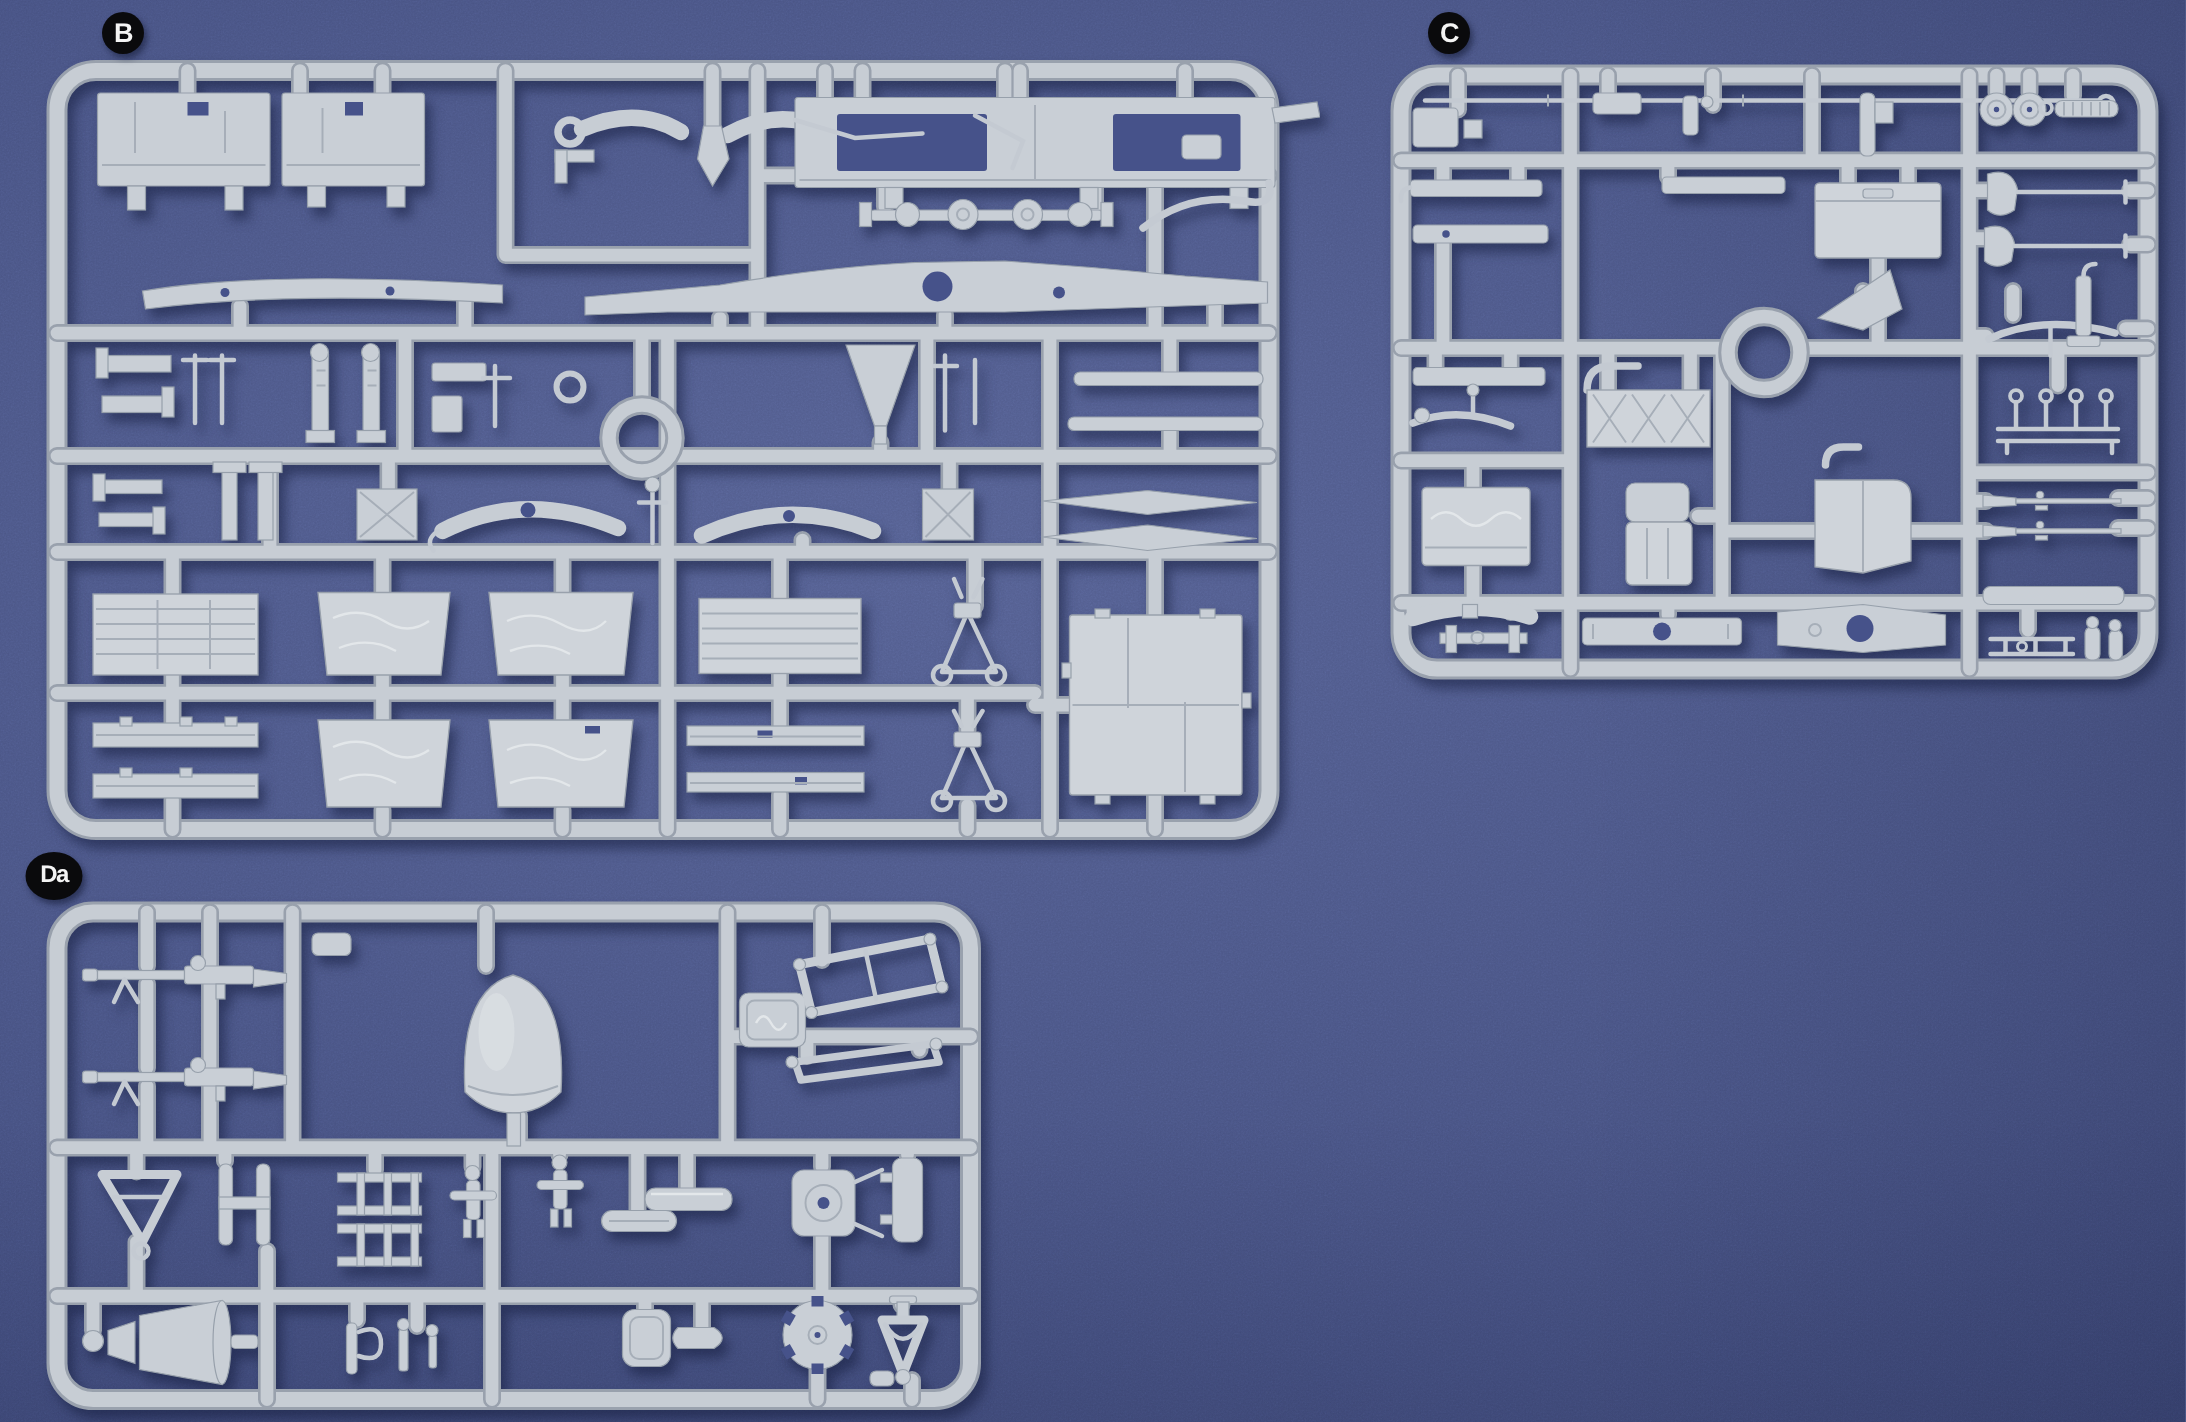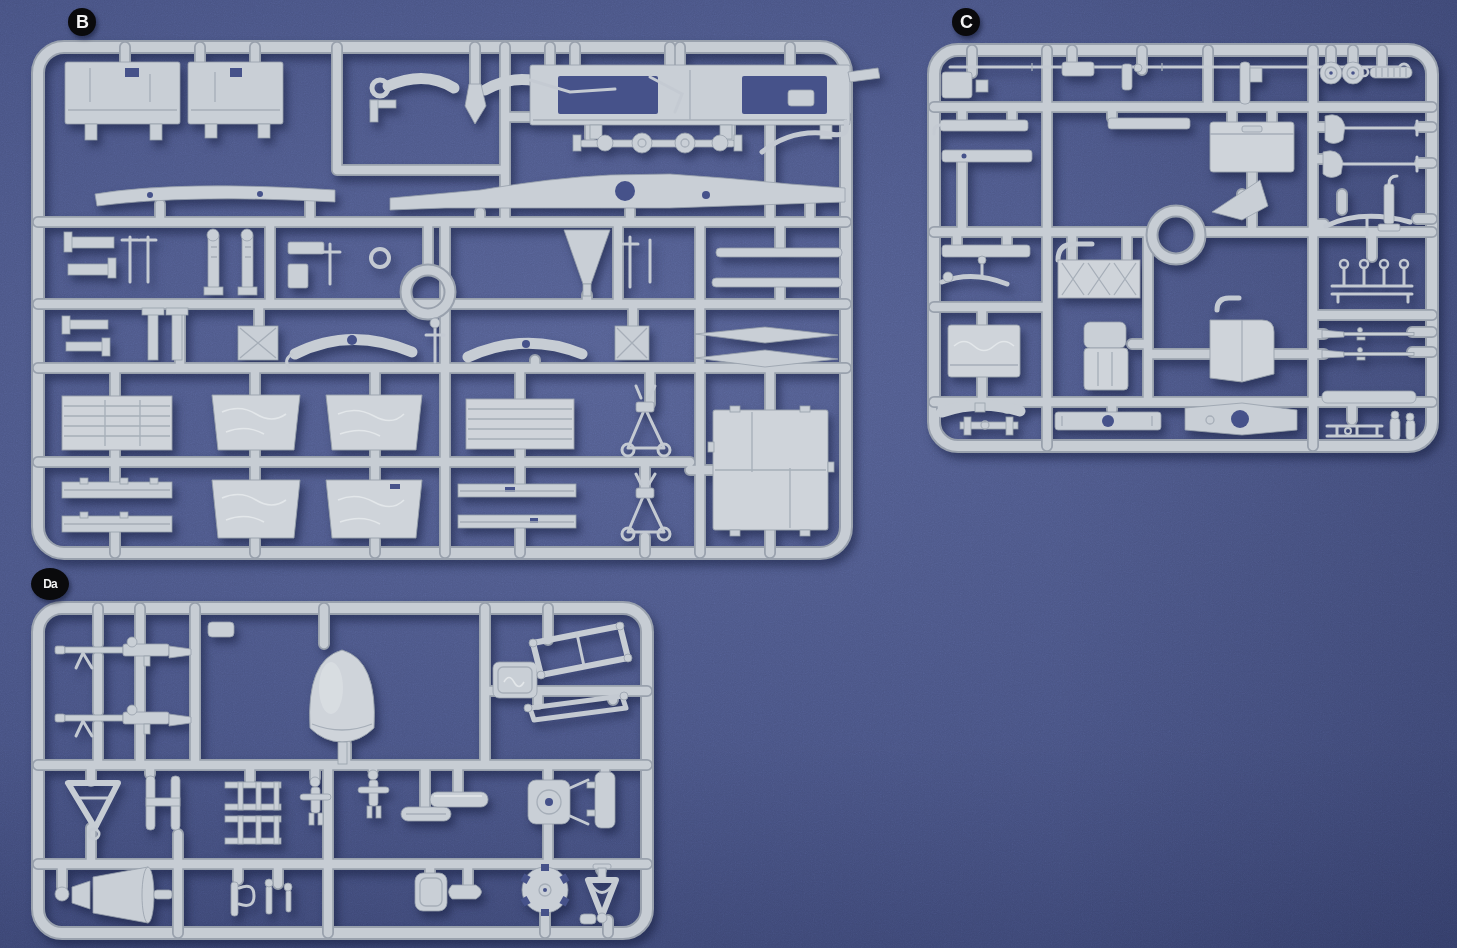--- a/index.html
+++ b/index.html
@@ -14,21 +14,21 @@
   .sprue{position:absolute;filter:drop-shadow(4px 6px 4px rgba(16,24,56,0.50));}
   #sprue-b{left:30px;top:32px;}
   #sprue-c{left:912px;top:34px;}
   #sprue-da{left:28px;top:596px;}
   .badge{position:absolute;background:#0a0a0c;color:#f4f4f4;display:flex;
          align-items:center;justify-content:center;font-weight:bold;
          border-radius:50%;box-shadow:2px 3px 4px rgba(10,16,40,.5);
          letter-spacing:-1px;}
   #badge-b{left:68px;top:8px;width:28px;height:28px;font-size:18px;}
   #badge-c{left:952px;top:8px;width:28px;height:28px;font-size:18px;}
-  #badge-da{left:31px;top:568px;width:38px;height:32px;font-size:12px;}
+  #badge-da{left:17px;top:568px;width:38px;height:32px;font-size:16px;}
   
   .fe{fill:none;stroke:#99a1ad;stroke-width:14;}
   .fc{fill:none;stroke:#c7cdd4;stroke-width:10;}
   .re{fill:none;stroke:#99a1ad;stroke-width:12;stroke-linecap:round;}
   .rc{fill:none;stroke:#c7cdd4;stroke-width:8.5;stroke-linecap:round;}
   .p{fill:#c9cfd6;stroke:#97a0ab;stroke-width:.8;}
   .pl{fill:#cfd4da;stroke:#99a1ac;stroke-width:.9;}
   .ln{stroke:#a6aeb8;stroke-width:1.3;fill:none;}
   .hl{stroke:#e3e7ea;stroke-width:1.6;fill:none;}
   .hole{fill:#46528a;stroke:none;}

